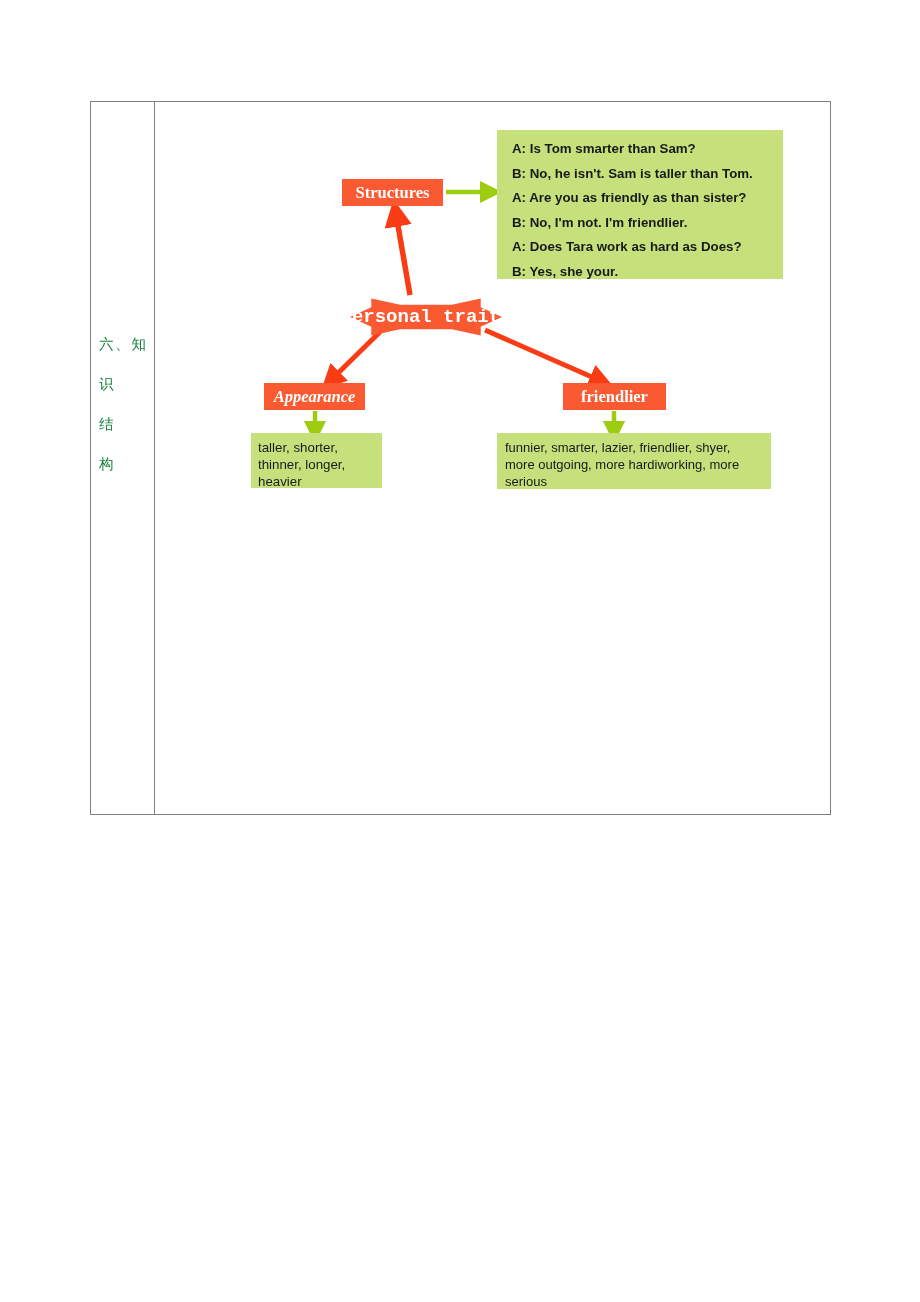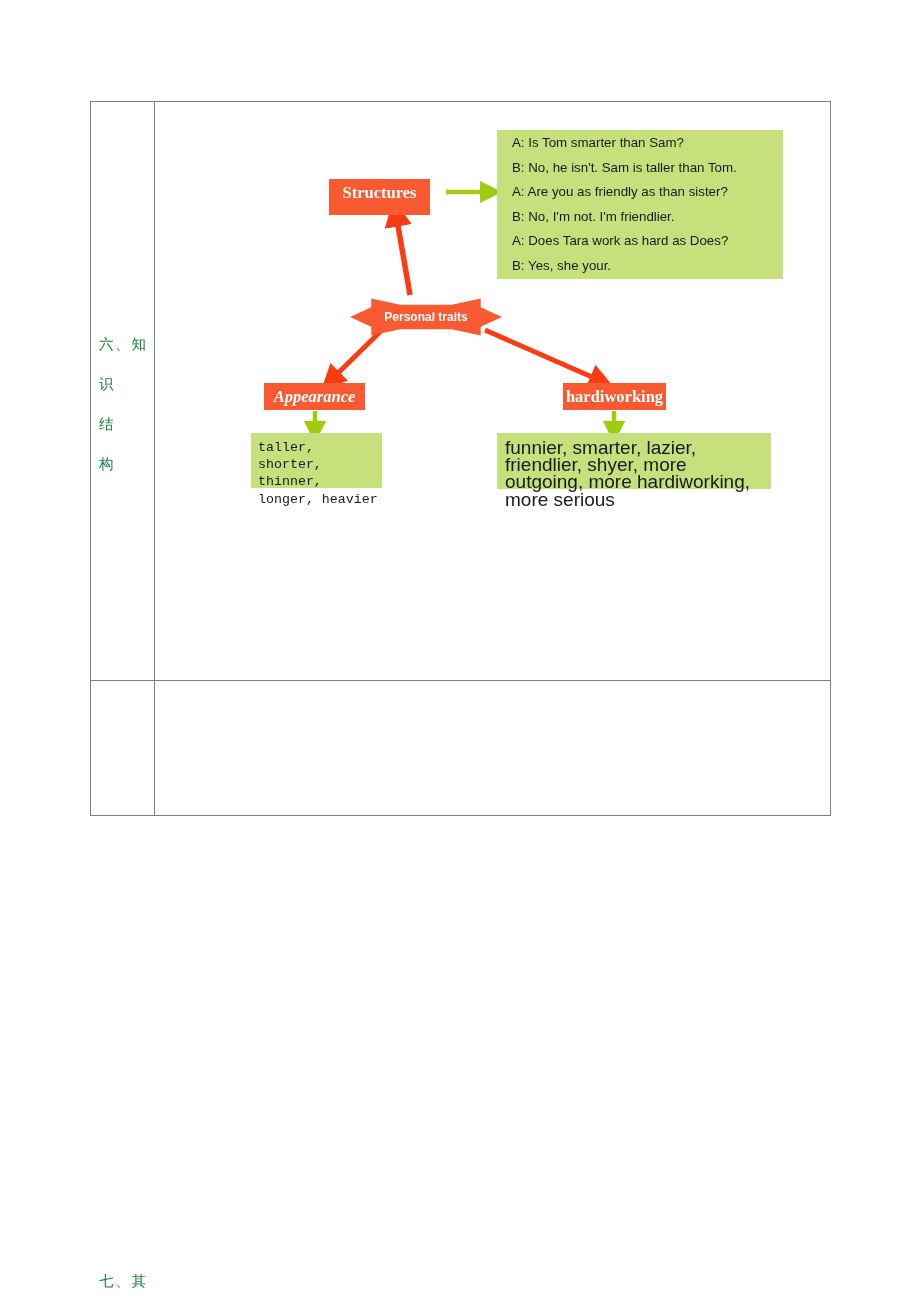--- a/index.html
+++ b/index.html
@@ -85,21 +85,21 @@
     background: #fa5a32;
     color: #ffffff;
     font-family: "Liberation Serif", serif;
     font-weight: bold;
     font-size: 16.5px;
     text-align: center;
     line-height: 27px;
     white-space: nowrap;
     box-sizing: border-box;
   }
-  #node-structures  { left: 174px; top: 77px;  width: 101px; height: 36px; text-align: center; }
+  #node-structures  { left: 187px; top: 77px;  width: 101px; height: 27px; text-align: center; }
   #node-appearance  { left: 109px; top: 281px; width: 101px; height: 27px; font-style: italic; }
   #node-personality { left: 408px; top: 281px; width: 103px; height: 27px; }
 
   
   #node-personal-traits {
     position: absolute;
     left: 195px;
     top: 193px;
     width: 152px;
     height: 44px;
@@ -116,63 +116,63 @@
       14% 92%,   14% 72%
     );
   }
   #node-personal-traits .shape-label {
     position: absolute;
     inset: 0;
     display: flex;
     align-items: center;
     justify-content: center;
     color: #ffffff;
-    font-family: Liberation Sans, sans-serif;
+    font-family: Liberation Mono, monospace;
     font-weight: bold;
-    font-size: 12px;
+    font-size: 19px;
     white-space: nowrap;
   }
 
   
   .green-box {
     position: absolute;
     background: #c6e17c;
     color: #1a1a1a;
     font-family: "Liberation Sans", sans-serif;
     box-sizing: border-box;
   }
   #dialogue-box {
     left: 342px;
     top: 28px;
     width: 286px;
     height: 149px;
-    padding: 1px 0 0 15px;
+    padding: 7px 0 0 15px;
     font-size: 13.3px;
+    font-weight: bold;
   }
   #dialogue-box .line {
     line-height: 24.6px;
     white-space: nowrap;
   }
   #appearance-words-box {
     left: 96px;
     top: 331px;
     width: 131px;
     height: 55px;
     padding: 6px 0 0 7px;
     font-size: 13.3px;
     line-height: 17.2px;
-    font-family: Liberation Mono, monospace;
   }
   #personality-words-box {
     left: 342px;
     top: 331px;
     width: 274px;
     height: 56px;
     padding: 6px 8px 12px 8px;
-    font-size: 19px;
+    font-size: 13px;
     line-height: 17.2px;
   }
 </style>
 </head>
 <body>
 
 <table id="lesson-table">
   <tbody>
       <tr>
     <td class="label-cell">
@@ -212,42 +212,32 @@
 
         <div class="node-box" id="node-structures">Structures</div>
 
         <div id="node-personal-traits">
           <div class="shape"></div>
           <div class="shape-label">Personal traits</div>
         </div>
 
         <div class="node-box" id="node-appearance">Appearance</div>
 
-        <div class="node-box" id="node-personality">hardiworking</div>
+        <div class="node-box" id="node-personality">friendlier</div>
 
         <div class="green-box" id="dialogue-box">
           <div class="line">A: Is Tom smarter than Sam?</div>
           <div class="line">B: No, he isn't. Sam is taller than Tom.</div>
           <div class="line">A: Are you as friendly as than sister?</div>
           <div class="line">B: No, I'm not. I'm friendlier.</div>
           <div class="line">A: Does Tara work as hard as Does?</div>
           <div class="line">B: Yes, she your.</div>
         </div>
 
         <div class="green-box" id="appearance-words-box">taller, shorter, thinner, longer, heavier</div>
 
         <div class="green-box" id="personality-words-box">funnier, smarter, lazier, friendlier, shyer, more outgoing, more hardiworking, more serious</div>
 
       </div>
     </td>
   </tr>
-  <tr>
-    <td class="label-cell">
-      <div class="cn-label" id="label-other-supplement">
-        <span class="cn-line">七、其</span>
-        <span class="cn-line">它 补</span>
-
-      </div>
-    </td>
-    <td class="content-cell" style="height:134px"></td>
-  </tr>
 </tbody>
   </table>
 
 </body></html>

